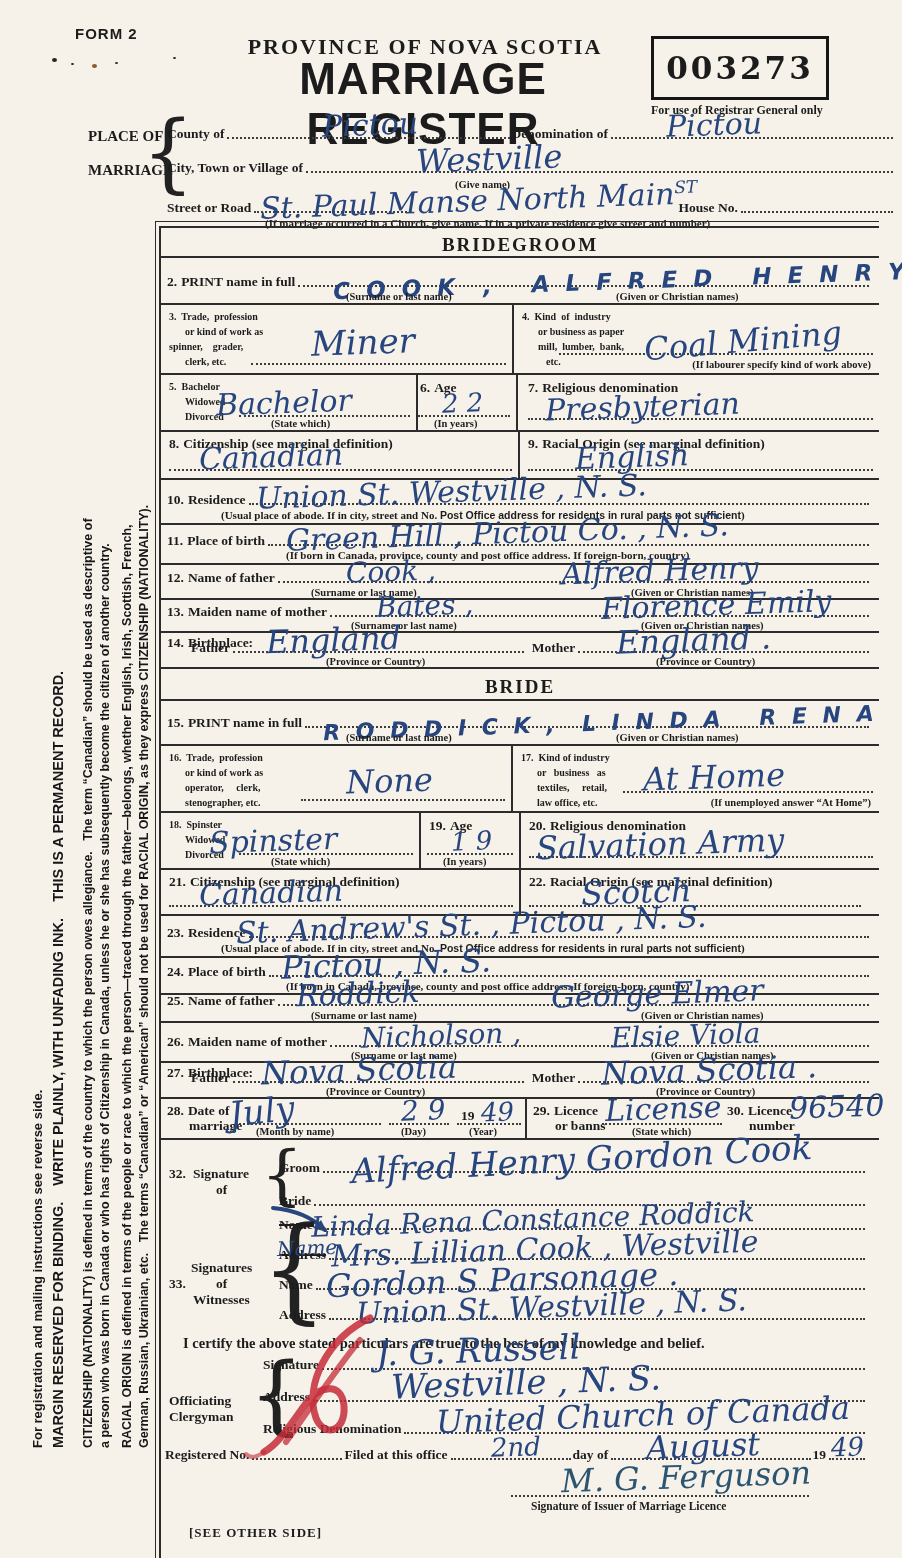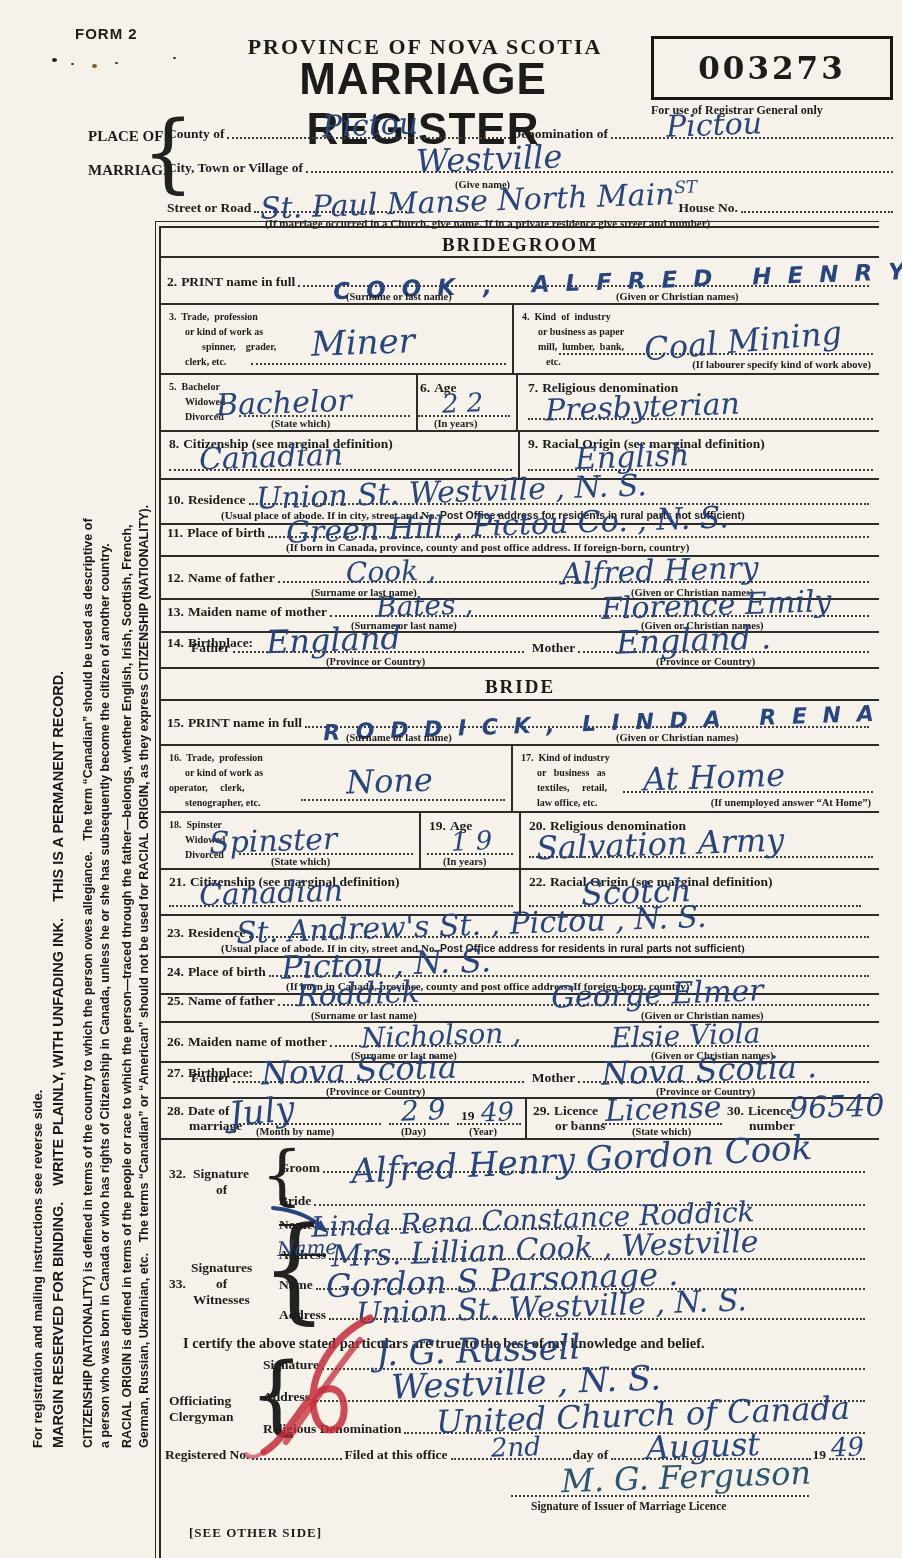--- a/index.html
+++ b/index.html
@@ -43,21 +43,21 @@
   .outer { position:absolute; left:155px; top:221px; width:724px; height:1337px;
            border-left:1.5px solid #2b2b2b; border-top:1.5px solid #2b2b2b; }
   .mainbox { position:absolute; left:3px; top:4px; right:0; bottom:0;
              border-left:2.5px solid #2b2b2b; border-top:2.5px solid #2b2b2b; }
 
   
   .vnote { position:absolute; transform-origin:0 0; transform:rotate(-90deg);
            font-family:"Liberation Sans",sans-serif; font-weight:700; color:#171717; }
   .vnote span { display:block; white-space:pre; }
 
-  .serialbox { position:absolute; left:651px; top:36px; width:242px; height:64px;
+  .serialbox { position:absolute; left:651px; top:36px; width:178px; height:64px;
                border:3px solid #161616; display:flex; align-items:center; justify-content:center; }
   .inkdot { position:absolute; border-radius:50%; background:#2a2420; }
 </style>
 </head>
 <body>
 
 <div class="abs sans b" style="left:75px;top:25px;font-size:15px;letter-spacing:1px">FORM 2</div>
 <div class="inkdot" style="left:52px;top:58px;width:5px;height:4px;box-shadow:18px 4px 0 -1px #2a2420, 40px 6px 0 0 #8a5a2a, 62px 3px 0 -1px #2a2420, 120px -2px 0 -1px #2a2420, 140px -45px 0 -2px #2a2420, 6px -35px 0 -2px #2a2420"></div>
 
 <div class="abs" style="left:190px;top:34px;width:470px;text-align:center;font-size:22px;letter-spacing:2px;font-weight:700">PROVINCE OF NOVA SCOTIA</div>
@@ -129,21 +129,21 @@
       <span class="fl"><span>PRINT</span> <span style="font-weight:700">name in full</span></span>
       <span class="dseg"></span>
     </div>
     <span class="hw caps" style="left:172px;bottom:14px;font-size:23px">C O O K  ,   A L F R E D   H E N R Y   G O R D O N</span>
     <span class="hint" style="left:185px;bottom:1px">(Surname or last name)</span>
     <span class="hint" style="left:455px;bottom:1px">(Given or Christian names)</span>
   </div>
 
   <div class="row" style="top:77px;height:70px">
     <div class="col" style="left:0;width:353px">
-      <div class="lblk abs" style="left:8px;top:4px"><span>3.  Trade,  profession</span><br><span style="margin-left:16px">or kind of work as</span><br><span style="margin-left:33px">spinner,    grader,</span><br><span style="margin-left:16px">clerk, etc.</span></div>
+      <div class="lblk abs" style="left:8px;top:4px"><span>3.  Trade,  profession</span><br><span style="margin-left:16px">or kind of work as</span><br><span style="margin-left:0">spinner,    grader,</span><br><span style="margin-left:16px">clerk, etc.</span></div>
       <div class="abs" style="left:90px;right:6px;bottom:8px;border-bottom:2px dotted #3d3d3d"></div>
       <span class="hw s34" style="left:150px;bottom:14px">Miner</span>
     </div>
     <div class="col last" style="left:353px;right:0">
       <div class="lblk abs" style="left:8px;top:4px"><span>4.  Kind  of  industry</span><br><span style="margin-left:16px">or business as paper</span><br><span style="margin-left:16px">mill,  lumber,  bank,</span><br><span style="margin-left:24px">etc.</span></div>
       <div class="abs" style="left:45px;right:6px;bottom:18px;border-bottom:2px dotted #3d3d3d"></div>
       <span class="hw s32" style="left:130px;bottom:16px;transform:rotate(-5deg)">Coal Mining</span>
       <span class="hint" style="right:8px;bottom:3px">(If labourer specify kind of work above)</span>
     </div>
   </div>
@@ -184,21 +184,21 @@
   <div class="row" style="top:252px;height:45px">
     <div class="fline" style="left:6px;right:8px;bottom:15px">
       <span class="num">10.</span>
           <span class="fl">Residence</span>
       <span class="dseg"></span>
     </div>
     <span class="hw s30" style="left:95px;bottom:16px">Union St. Westville , N. S.</span>
     <span class="hint" style="left:60px;bottom:2px;font-size:11px"><span>(Usual place of abode.   If in city, street and No.   </span><span class="sans" style="font-size:10.5px">Post Office address for residents in rural parts not sufficient</span><span>)</span></span>
   </div>
 
-  <div class="row" style="top:297px;height:32px">
+  <div class="row" style="top:297px;height:40px">
     <div class="fline" style="left:6px;right:8px;bottom:14px">
       <span class="num">11.</span>
           <span class="fl">Place of birth</span>
       <span class="dseg"></span>
     </div>
     <span class="hw s30" style="left:125px;bottom:15px">Green Hill , Pictou Co. , N. S.</span>
     <span class="hint" style="left:125px;bottom:2px;font-size:11px">(If born in Canada, province, county and post office address.   If foreign-born, country)</span>
   </div>
 
   <div class="row" style="top:337px;height:35px">
@@ -249,21 +249,21 @@
       <span class="fl"><span>PRINT</span> <span>name in full</span></span>
       <span class="dseg"></span>
     </div>
     <span class="hw caps" style="left:162px;bottom:15px;font-size:22px">R O D D I C K ,  L I N D A   R E N A   C O N S T A N C E</span>
     <span class="hint" style="left:185px;bottom:1px">(Surname or last name)</span>
     <span class="hint" style="left:455px;bottom:1px">(Given or Christian names)</span>
   </div>
 
   <div class="row" style="top:518px;height:67px">
     <div class="col" style="left:0;width:352px">
-      <div class="lblk abs" style="left:8px;top:4px"><span>16.  Trade,  profession</span><br><span style="margin-left:16px">or kind of work as</span><br><span style="">operator,     clerk,</span><br><span style="margin-left:16px">stenographer, etc.</span></div>
+      <div class="lblk abs" style="left:8px;top:4px"><span>16.  Trade,  profession</span><br><span style="margin-left:16px">or kind of work as</span><br><span style="margin-left:16px">operator,     clerk,</span><br><span style="margin-left:16px">stenographer, etc.</span></div>
       <div class="abs" style="left:140px;right:6px;bottom:10px;border-bottom:2px dotted #3d3d3d"></div>
       <span class="hw s32" style="left:185px;bottom:14px">None</span>
     </div>
     <div class="col last" style="left:352px;right:0">
       <div class="lblk abs" style="left:8px;top:4px"><span>17.  Kind of industry</span><br><span style="margin-left:16px">or   business   as</span><br><span style="margin-left:16px">textiles,     retail,</span><br><span style="margin-left:16px">law office, etc.</span></div>
       <div class="abs" style="left:110px;right:6px;bottom:18px;border-bottom:2px dotted #3d3d3d"></div>
       <span class="hw s32" style="left:130px;bottom:18px">At Home</span>
       <span class="hint" style="right:8px;bottom:3px">(If unemployed answer “At Home”)</span>
     </div>
   </div>

